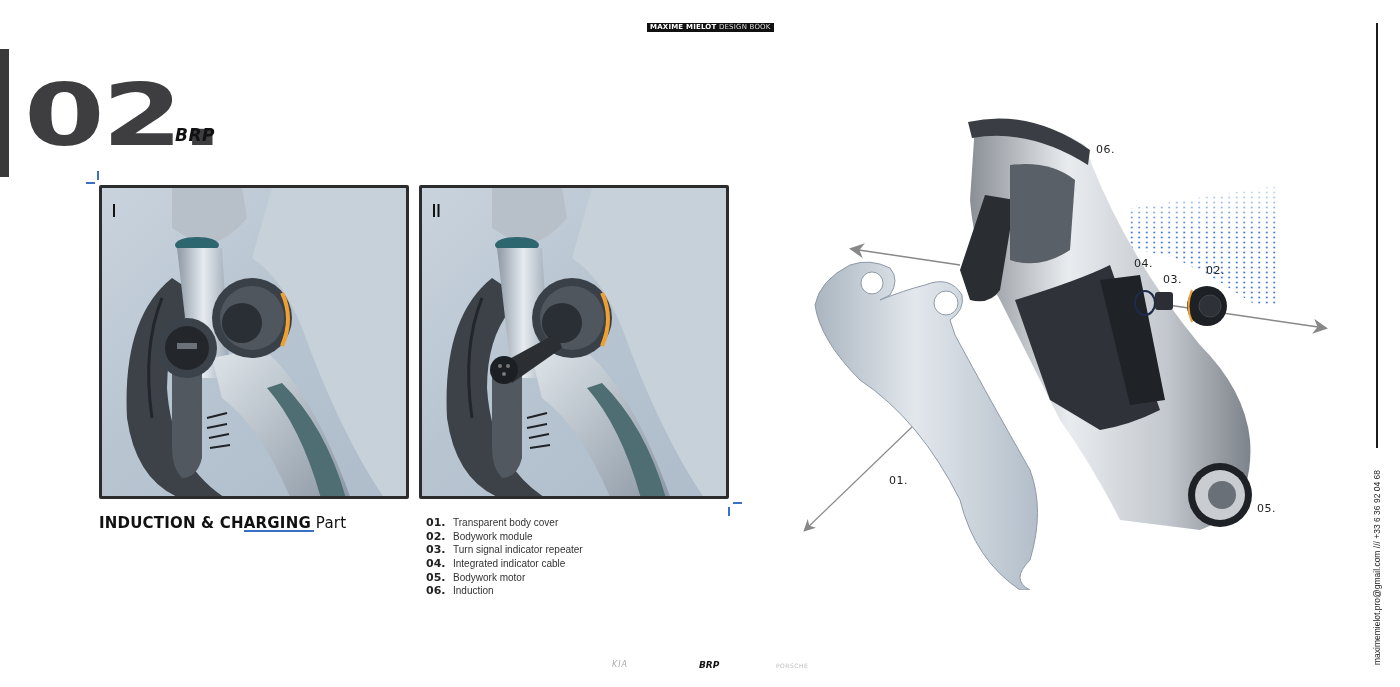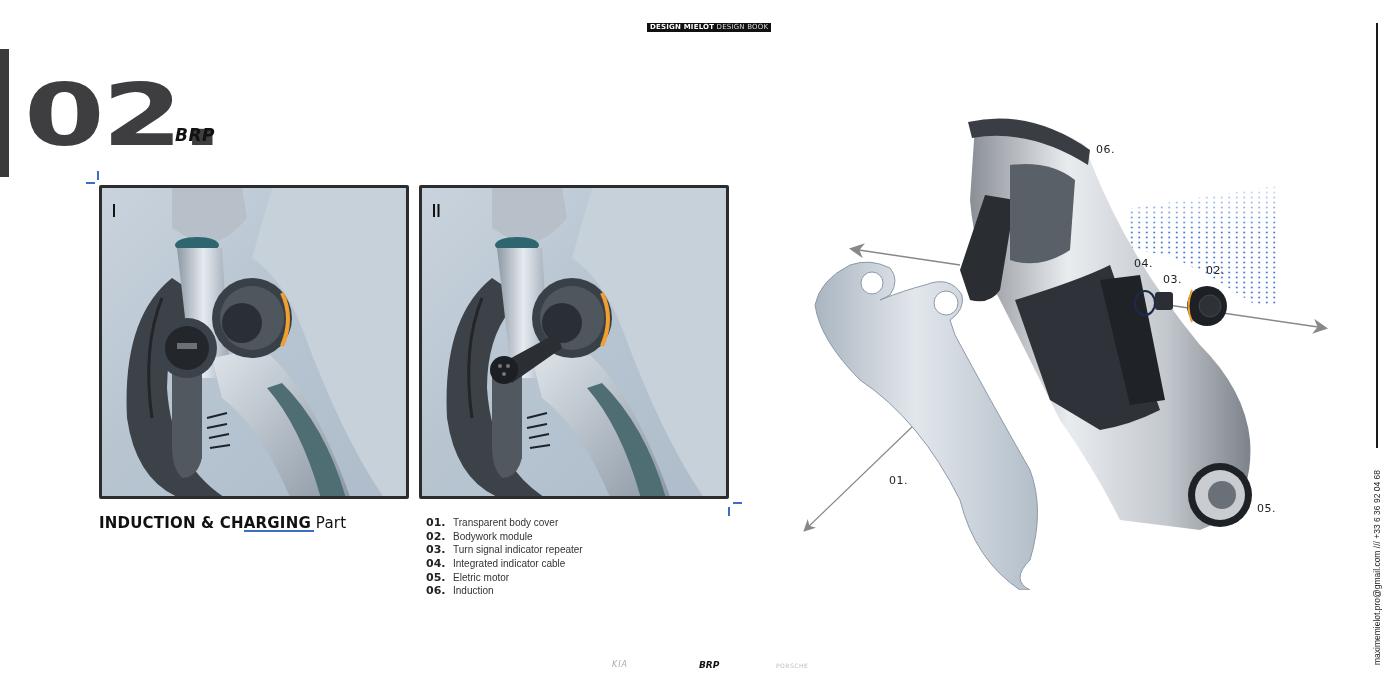--- a/index.html
+++ b/index.html
@@ -68,21 +68,21 @@
     background-size:7.5px 5px;
     -webkit-mask-image:linear-gradient(180deg,rgba(0,0,0,0.2),#000 40%);
     mask-image:linear-gradient(180deg,rgba(0,0,0,0.2),#000 40%);
     clip-path:polygon(0 20%,100% 0,100% 100%,85% 100%,60% 80%,30% 60%,10% 55%,0 55%);
   }
 </style>
 </head>
 <body>
 
 <div class="header-badge">
-  <b>DESIGN MIELOT</b><span class="light"> DESIGN BOOK</span>
+  <b>MAXIME MIELOT</b><span class="light"> DESIGN BOOK</span>
 </div>
 
 <div class="left-bar"></div>
 <div class="chapter-num">02.</div>
 <div class="chapter-brand">BRP</div>
 
 <div class="corner" style="left:86px;top:182px;width:9px;height:2px;"></div>
 <div class="corner" style="left:97px;top:171px;width:2px;height:9px;"></div>
 <div class="corner" style="left:733px;top:502px;width:9px;height:2px;"></div>
 <div class="corner" style="left:728px;top:507px;width:2px;height:9px;"></div>
@@ -183,21 +183,21 @@
   <div class="legend-row">
       <span class="legend-num">03.</span>
       <span class="legend-text">Turn signal indicator repeater</span>
     </div>
   <div class="legend-row">
       <span class="legend-num">04.</span>
       <span class="legend-text">Integrated indicator cable</span>
     </div>
   <div class="legend-row">
       <span class="legend-num">05.</span>
-      <span class="legend-text">Eletric motor</span>
+      <span class="legend-text">Bodywork motor</span>
     </div>
   <div class="legend-row">
       <span class="legend-num">06.</span>
       <span class="legend-text">Induction</span>
     </div>
 </div>
 
 <div class="dots"></div>
 <svg style="position:absolute;left:780px;top:100px;" width="560" height="490" viewBox="780 100 560 490">
   <defs>

